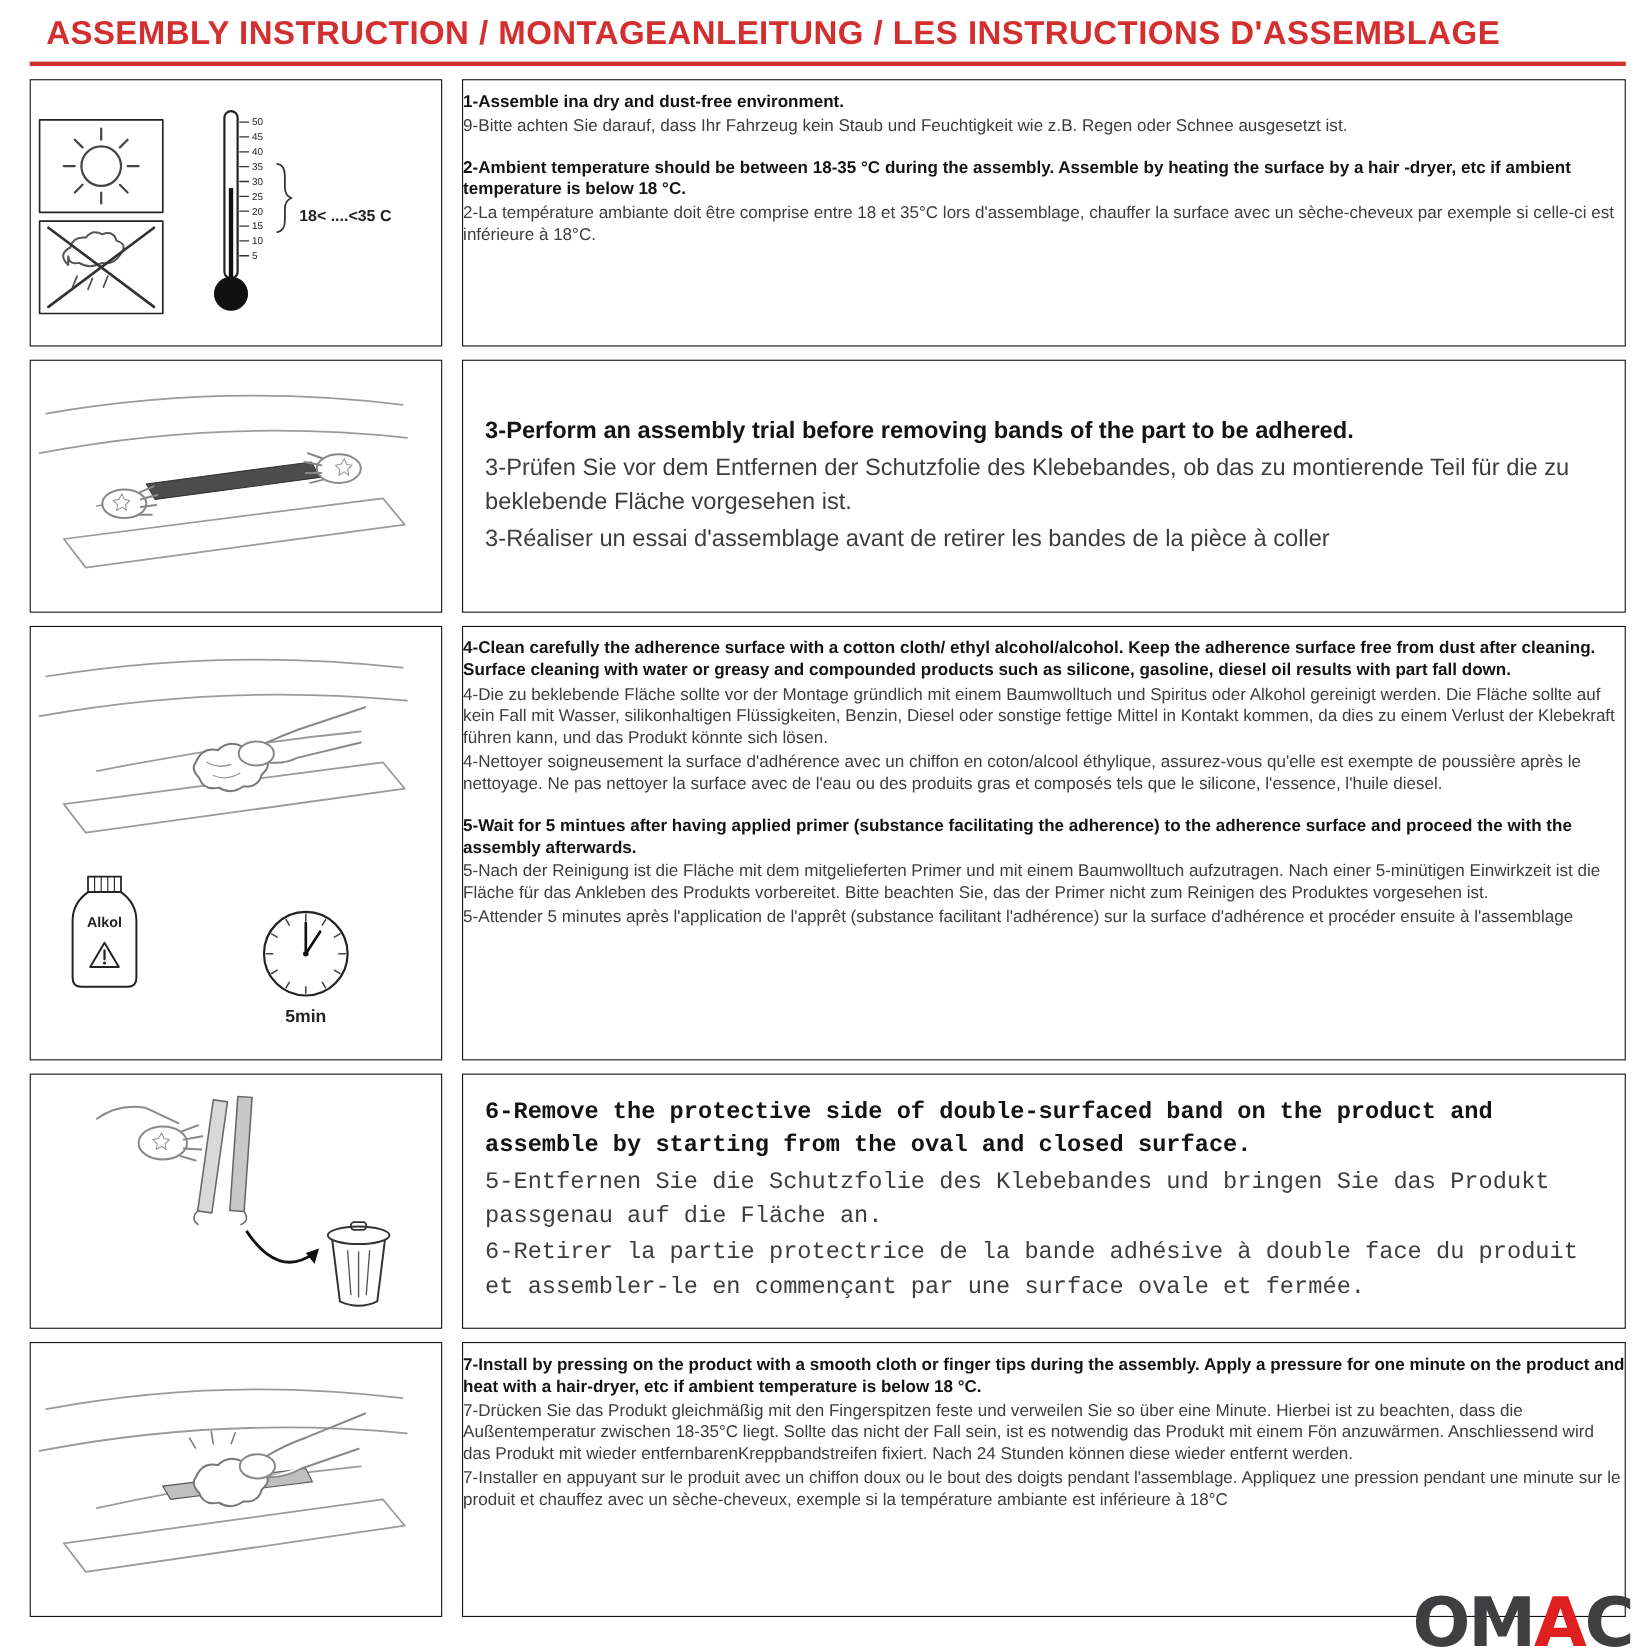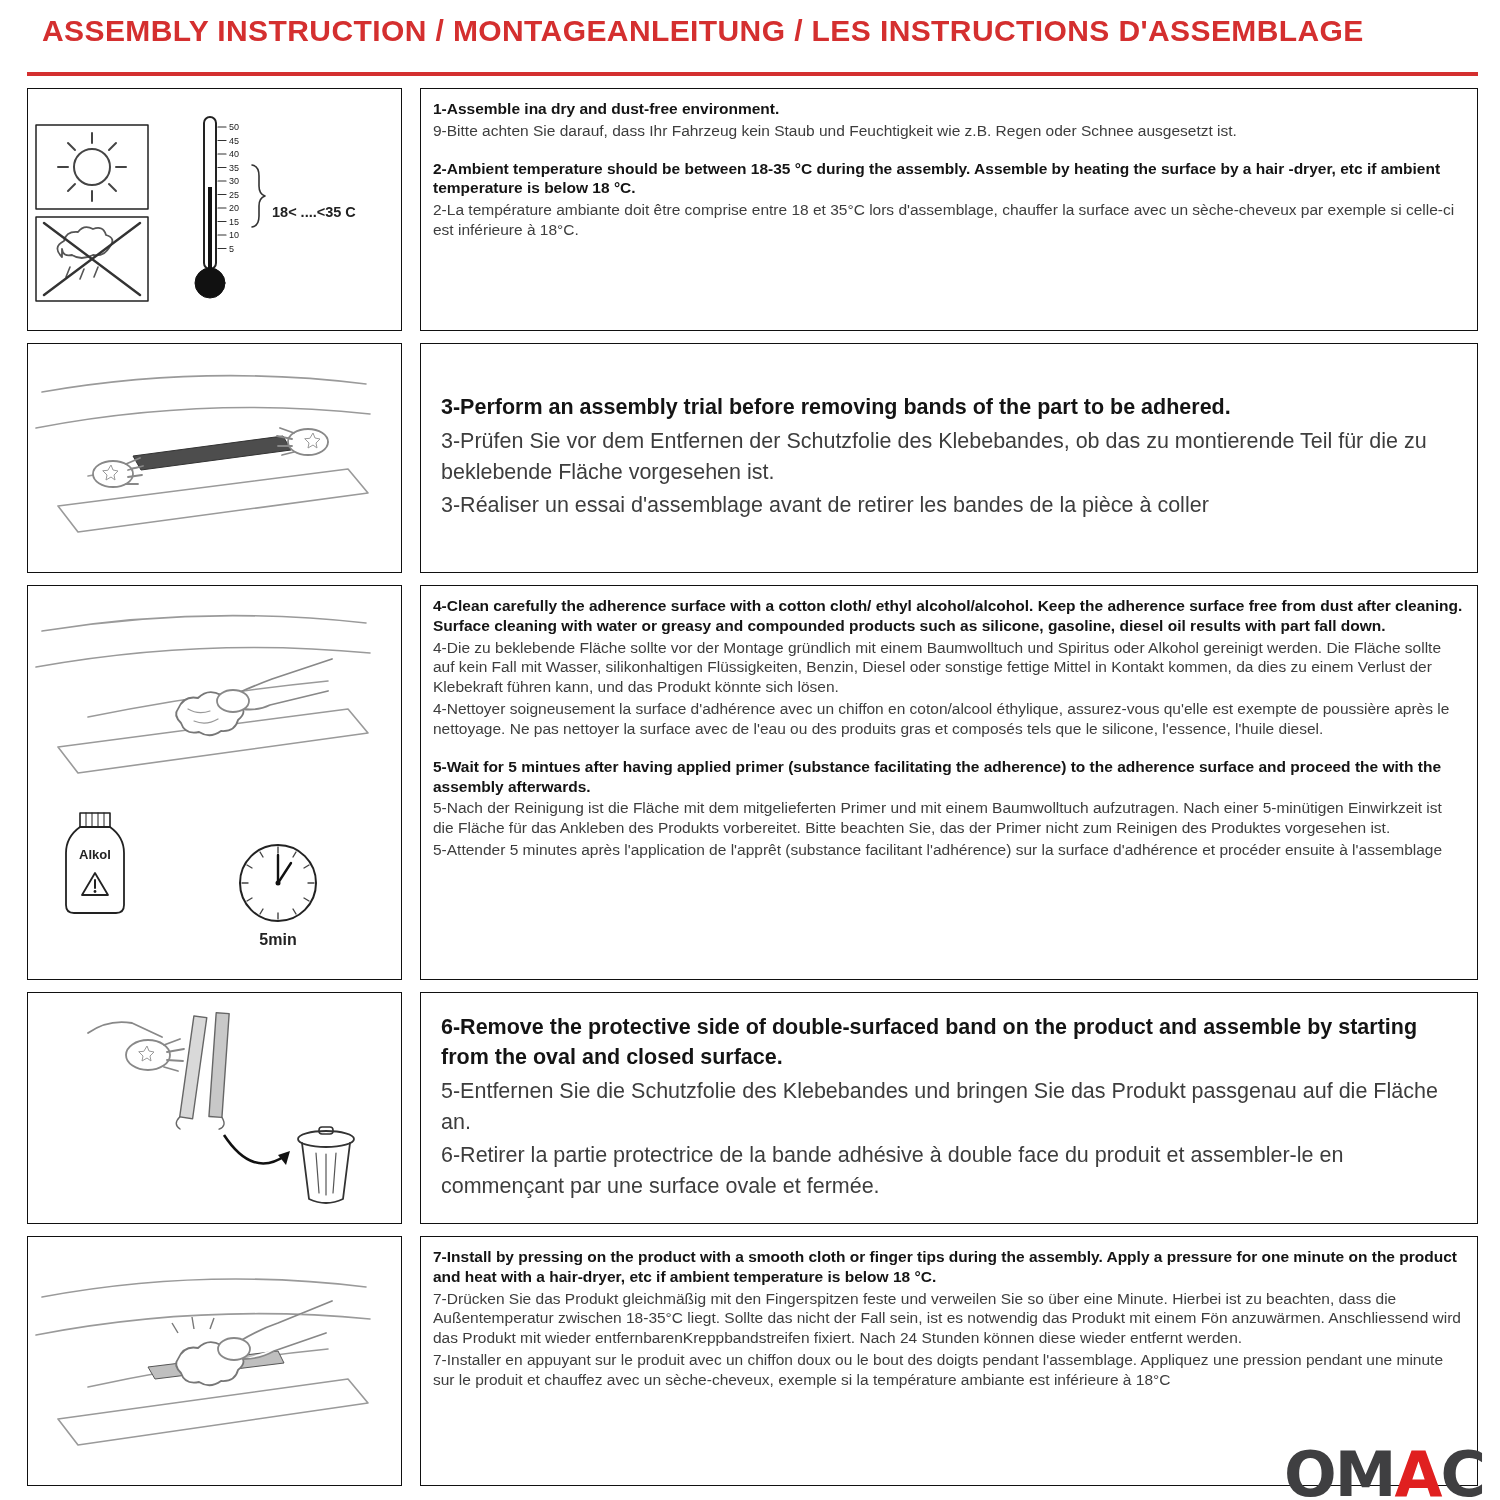--- a/index.html
+++ b/index.html
@@ -10,21 +10,21 @@
     height: 1500px;
     background: #ffffff;
     font-family: "Liberation Sans", sans-serif;
     overflow: hidden;
   }
   .title {
     color: #d42f2f;
     font-size: 30px;
     font-weight: 800;
     letter-spacing: 0.4px;
-    padding: 14px 40px 24px 42px;
+    padding: 14px 40px 8px 42px;
     white-space: nowrap;
   }
   .title-rule {
     height: 4px;
     background: #d42f2f;
     margin: 0 22px 12px 27px;
   }
   .rows {
     display: flex;
     flex-direction: column;
@@ -39,33 +39,33 @@
     background: #fff;
     display: flex;
     align-items: center;
     justify-content: flex-start;
     overflow: hidden;
   }
   .text-box {
     flex: 1;
     border: 1.5px solid #111;
     background: #fff;
-    padding: 10px 12px;
+    padding: 10px 0;
     overflow: hidden;
   }
   .text-box.center {
     display: flex;
     flex-direction: column;
     justify-content: center;
     padding: 10px 20px;
   }
   .r1 { height: 243px; }
   .r2 { height: 230px; }
   .r3 { height: 395px; }
-  .r4 { height: 232px; }
+  .r4 { height: 232px; font-family: Liberation Mono, monospace; }
   .r5 { height: 250px; }
   .p  { font-size: 15.5px; line-height: 1.28; color: #3d3d3d; margin: 0 0 2px 0; }
   .pb { font-size: 15.5px; line-height: 1.28; color: #141414; font-weight: 700; margin: 0 0 2px 0; }
   .big .p  { font-size: 21.5px; line-height: 1.42; margin-bottom: 3px; }
   .big .pb { font-size: 21.5px; line-height: 1.42; margin-bottom: 3px; }
   .gap { height: 16px; }
   .sketch { stroke-linecap: round; stroke-linejoin: round; }
   .logo {
     position: absolute;
     right: 16px;

